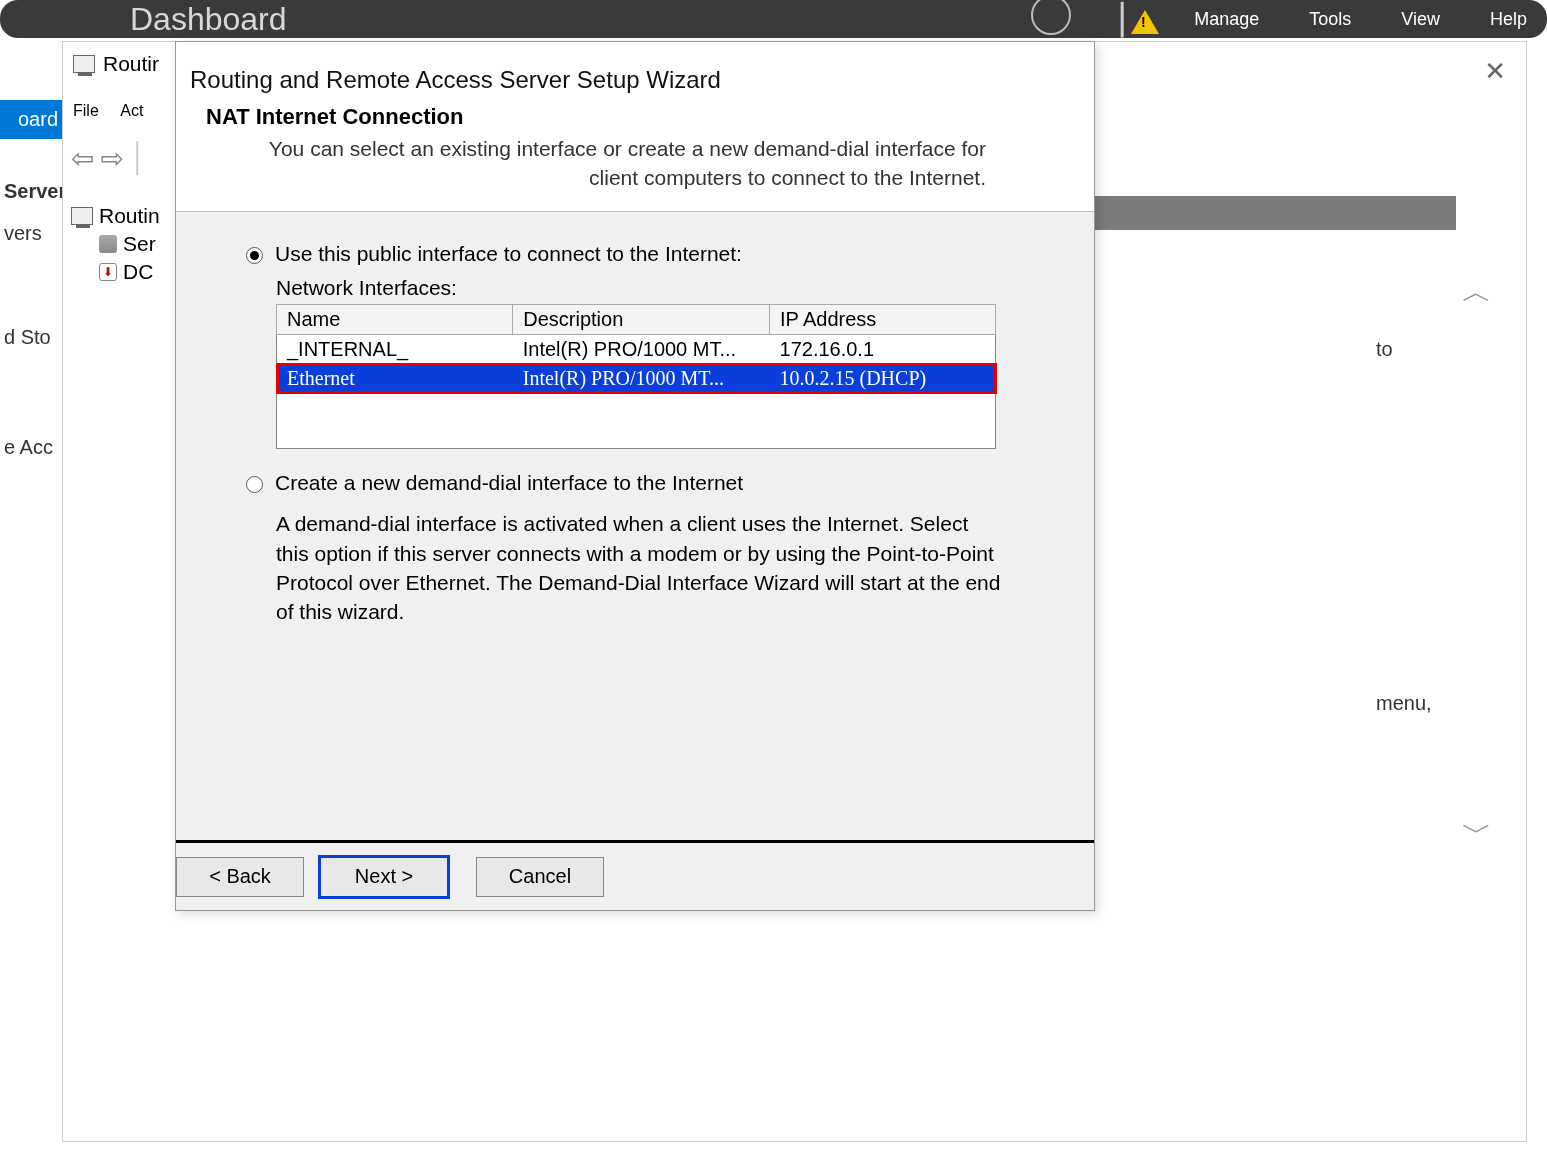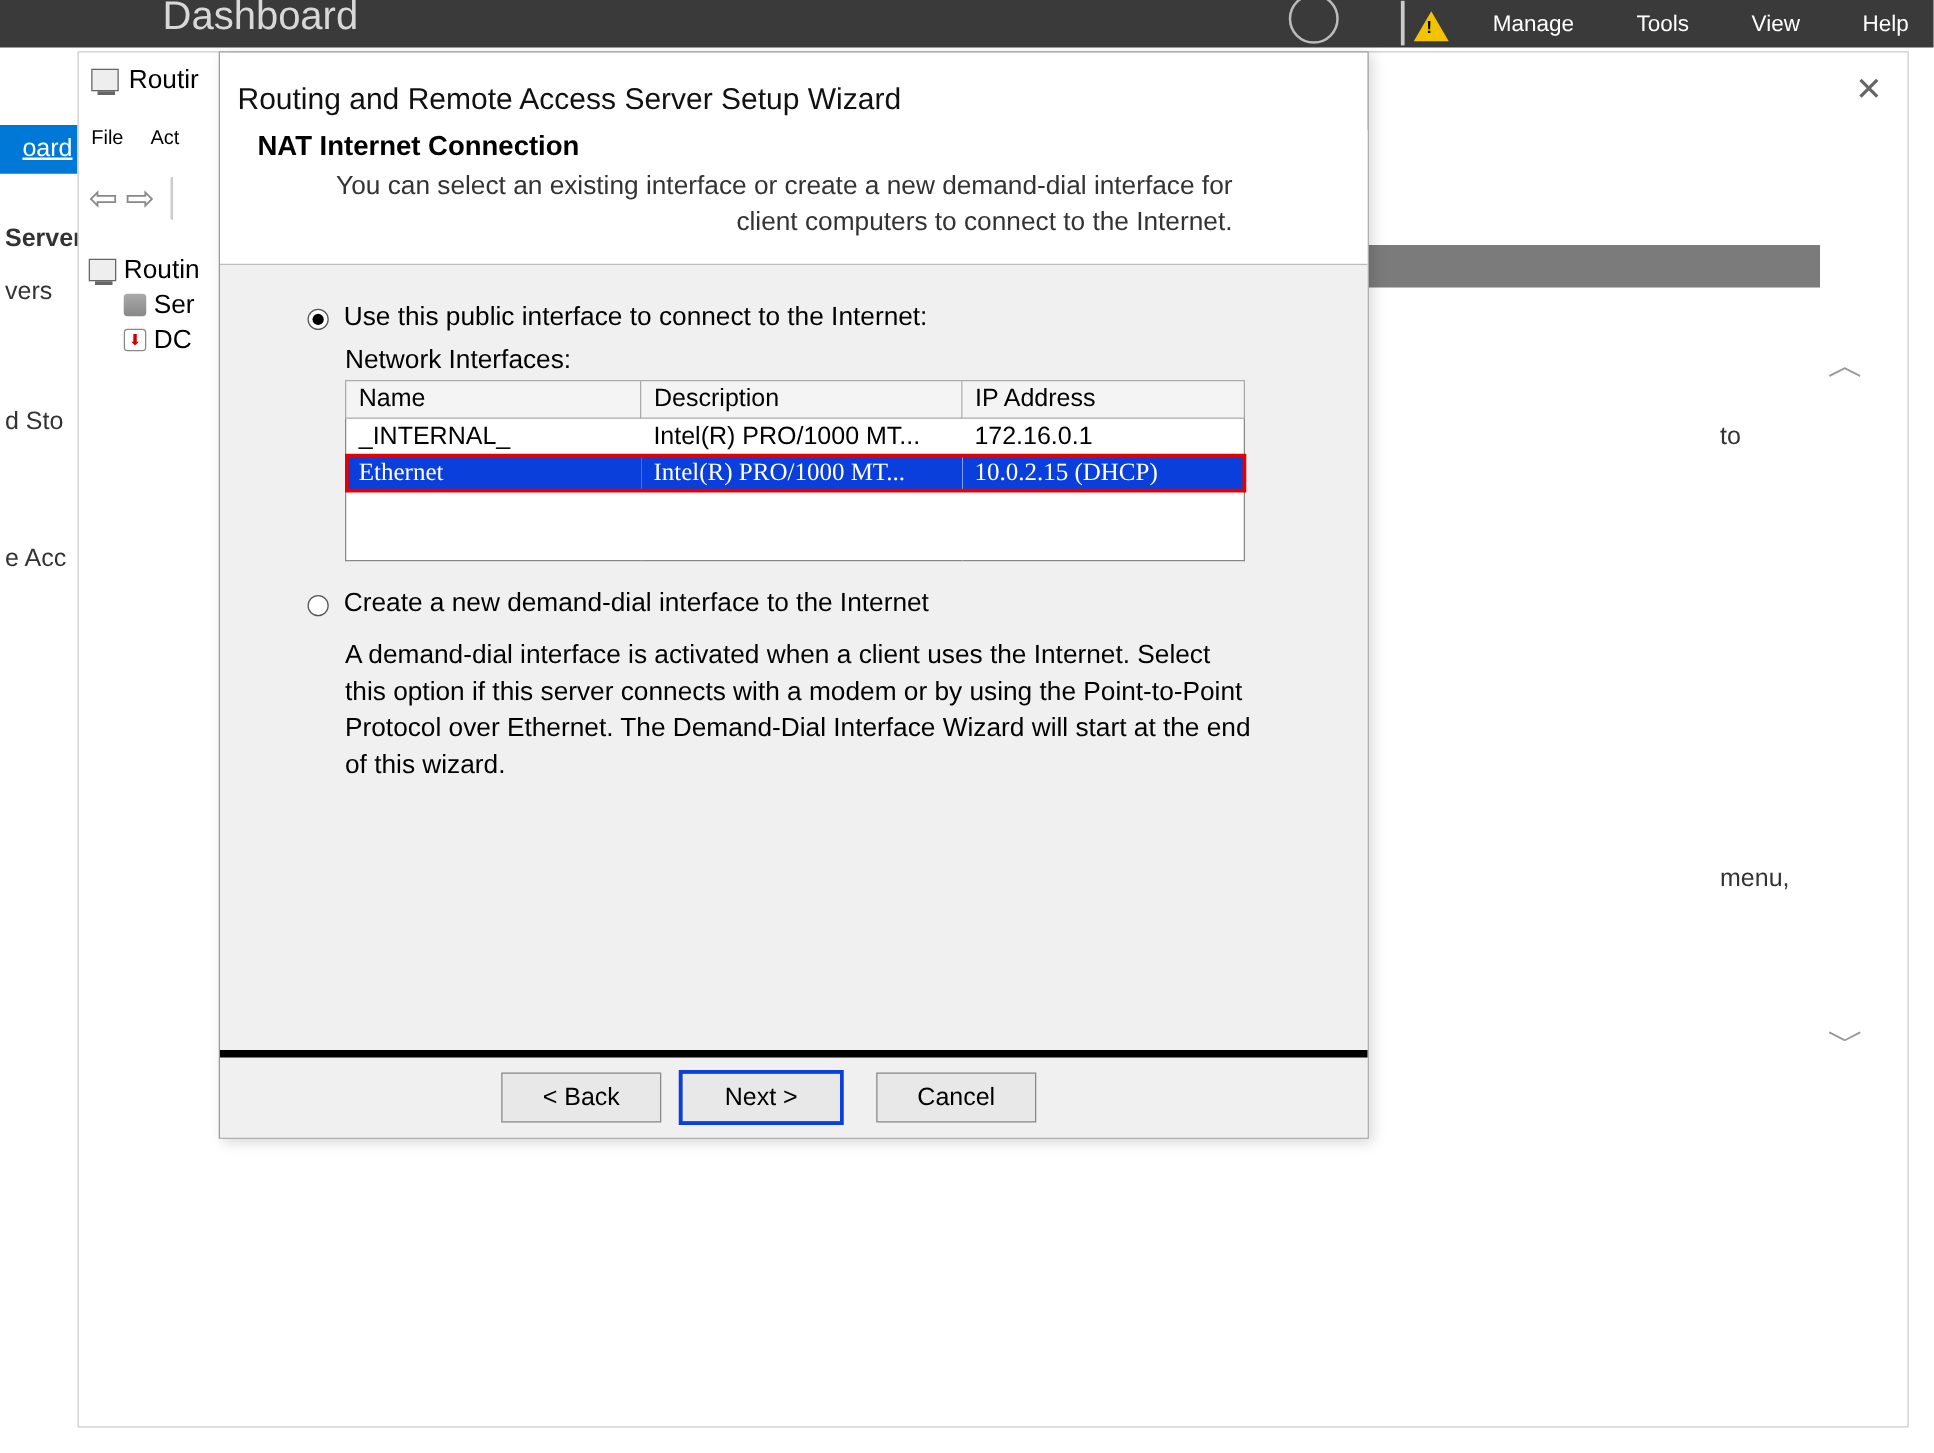--- a/index.html
+++ b/index.html
@@ -15,22 +15,23 @@
     }
 
     
     .topbar {
       position: absolute;
       top: 0; left: 0; right: 0;
       height: 38px;
       background: #3a3a3a;
       color: #fff;
       display: flex;
-      align-items: center;
+      align-items: flex-end;
       padding-left: 130px;
+      border-radius: 18px;
     }
     .topbar .title {
       font-size: 32px;
       color: #d8d8d8;
       font-weight: 300;
       margin-top: -14px;
     }
     .topbar .right-icons {
       position: absolute;
       right: 20px;
@@ -74,21 +75,20 @@
       width: 62px;
       color: #333;
       font-size: 20px;
       background: #fff;
     }
     .left-frag.selected {
       background: #0078d7;
       color: #fff;
       padding: 8px 4px 8px 0;
       text-align: right;
-      text-decoration: underline;
     }
 
     
     .bg-panel {
       position: absolute;
       left: 62px;
       top: 41px;
       right: 20px;
       bottom: 20px;
       background: #fff;
@@ -287,23 +287,23 @@
     .option2 { margin-top: 22px; }
     .option2-desc {
       padding-left: 30px;
       margin-top: 14px;
       max-width: 760px;
       line-height: 1.4;
     }
     .wizard .wiz-footer {
       height: 70px;
       background: #f0f0f0;
-      border-top: 6px solid #000000;
-      display: flex;
-      justify-content: center;
+      border-top: 3px solid #000000;
+      display: flex;
+      justify-content: flex-start;
       align-items: center;
       gap: 16px;
       padding-right: 40px;
     }
     .wiz-btn {
       min-width: 128px;
       height: 40px;
       background: #e8e8e8;
       border: 1px solid #888;
       font-size: 20px;

